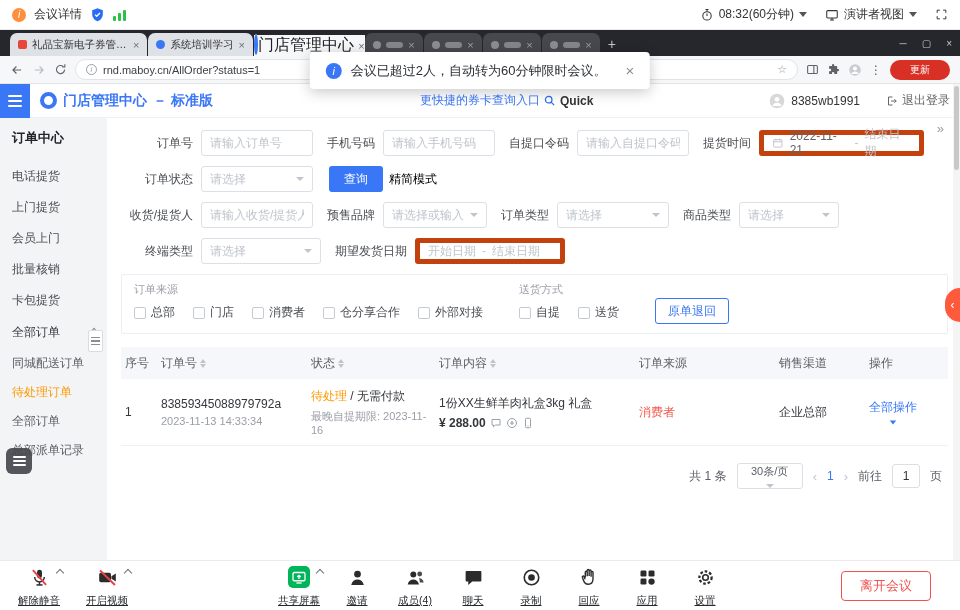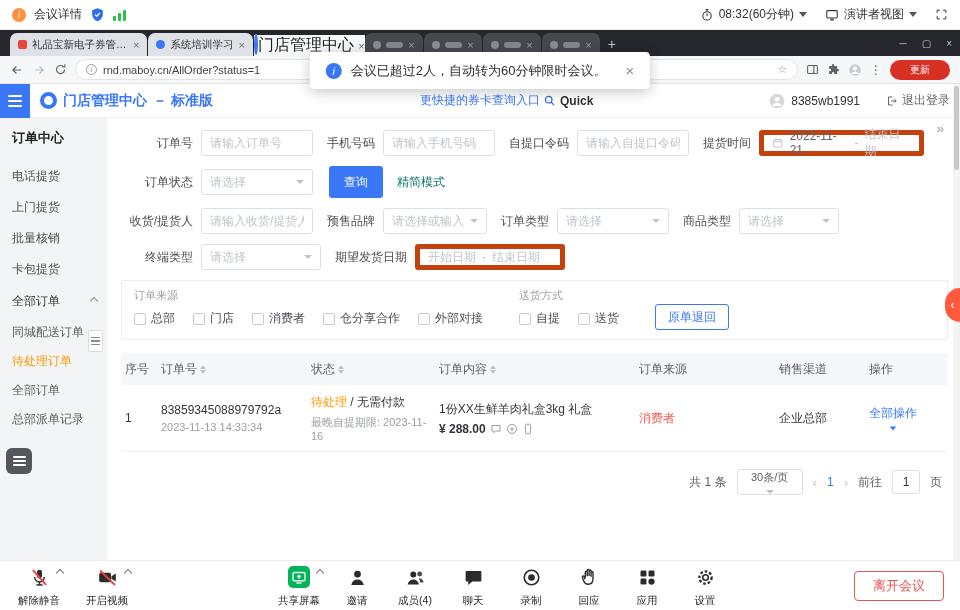--- a/index.html
+++ b/index.html
@@ -65,22 +65,22 @@
   .w72 { width:72px; text-align:right; flex:none; }
   .ml { margin-left:14px; }
   .ipt { width:112px; height:26px; border:1px solid #dcdfe6; border-radius:3px; padding:0 8px; font-size:12px; color:#333; outline:none; font-family:inherit; }
   .ipt::placeholder { color:#bfc4cc; }
   .sel { height:26px; border:1px solid #dcdfe6; border-radius:3px; display:flex; align-items:center; justify-content:space-between; padding:0 8px; background:#fff; font-size:12px; }
   .sel .ph { color:#bfc4cc; }
   .sel .val { color:#5a5e66; font-size:11px; }
   .sel .caret { width:0; height:0; border-left:4px solid transparent; border-right:4px solid transparent; border-top:4px solid #c0c4cc; }
   .datebox { height:26px; border:5px solid #c2410c; border-radius:3px; display:flex; align-items:center; gap:6px; padding:0 8px; font-size:12px; }
   .dval { color:#606266; } .dph,.dsep { color:#bfc4cc; }
-  .btn-primary { height:32px; background:#3a77f6; color:#fff; border:none; border-radius:3px; padding:0 15px; font-size:12px; margin-left:16px; font-family:inherit; }
-  .link { color:#0f766e; margin-left:14px; font-size:12px; text-decoration:none; }
+  .btn-primary { height:26px; background:#3a77f6; color:#fff; border:none; border-radius:3px; padding:0 15px; font-size:12px; margin-left:16px; font-family:inherit; }
+  .link { color:#000000; margin-left:6px; font-size:12px; text-decoration:none; }
 
   .fpanel { border:1px solid #ebeef5; border-radius:2px; padding:7px 12px 9px; display:flex; gap:36px; align-items:flex-start; margin-top:2px; }
   .ftitle { font-size:11px; color:#9a9ea6; margin-bottom:7px; }
   .fopts { display:flex; gap:18px; align-items:center; font-size:12px; color:#4a4d52; }
   .chk { display:flex; align-items:center; gap:5px; }
   .chk .box { width:12px; height:12px; border:1px solid #c6cad1; border-radius:2px; background:#fff; flex:none; }
   .btn-outline { height:26px; border:1px solid #3a77f6; color:#3a77f6; background:#fff; border-radius:3px; padding:0 12px; font-size:12px; margin-top:16px; font-family:inherit; }
 
   .tbl { margin-top:13px; }
   .tblh,.tblr { display:grid; grid-template-columns:36px 150px 128px 200px 140px 90px 76px; }
@@ -117,27 +117,27 @@
   
   .toast { position:absolute; left:50%; top:52px; transform:translateX(-50%); background:#fff; border-radius:4px; box-shadow:0 3px 14px rgba(0,0,0,.22); height:37px; display:flex; align-items:center; gap:9px; padding:0 16px; z-index:60; font-size:13px; color:#2b2e33; white-space:nowrap; }
   .toast-i { width:16px; height:16px; border-radius:50%; background:#3a77f6; color:#fff; font-size:11px; font-style:italic; display:flex; align-items:center; justify-content:center; flex:none; }
   .toast-x { color:#8a8d92; font-size:15px; margin-left:10px; }
 
   
   .m-bottom { position:absolute; left:0; right:0; bottom:0; height:50px; background:#fff; border-top:1px solid #ebebeb; z-index:40; }
   .left-ctls { position:absolute; left:14px; top:5px; display:flex; gap:18px; }
   .center-ctls { position:absolute; left:50%; transform:translateX(-50%); margin-left:22px; top:5px; display:flex; gap:8px; }
   .mctl { display:flex; flex-direction:column; align-items:center; width:50px; position:relative; }
-  .mctl .lbl { font-size:10.5px; color:#26282c; margin-top:6px; white-space:nowrap; }
+  .mctl .lbl { font-size:10.5px; color:#26282c; margin-top:6px; white-space:nowrap;text-decoration:underline; }
   .exp { position:absolute; top:4px; right:1px; width:6px; height:6px; border-left:1.5px solid #6f7277; border-top:1.5px solid #6f7277; transform:rotate(45deg); }
   .ic { width:21px; height:21px; }
   .icwrap { height:22px; display:flex; align-items:center; }
   .share-ic { width:22px; height:22px; background:#00b45a; border-radius:5px; display:flex; align-items:center; justify-content:center; }
   .share-ic svg { width:18px; height:18px; }
-  .leave-btn { position:absolute; right:16px; top:10px; height:30px; border:1px solid #ef5350; color:#ef5350; background:#fff; border-radius:4px; padding:0 18px; font-size:13px; font-family:inherit; }
+  .leave-btn { position:absolute; right:29px; top:10px; height:30px; border:1px solid #ef5350; color:#ef5350; background:#fff; border-radius:4px; padding:0 18px; font-size:13px; font-family:inherit; }
 </style>
 </head>
 <body>
 
 <div class="stage">
 
   <header class="m-top">
     <div class="mt-left">
       <span class="info-dot">i</span>
       <span>会议详情</span>
@@ -301,20 +301,21 @@
               <path d="M10 12h10M17 8.5l3.5 3.5-3.5 3.5" stroke="#666" stroke-width="2" fill="none"></path>
             </svg>
           <span>退出登录</span>
         </span>
       </div>
 
       <nav class="sidebar">
         <div class="sb-section">订单中心</div>
         <div class="sb-item">电话提货</div>
         <div class="sb-item">上门提货</div>
+        <div class="sb-item">会员上门</div>
         <div class="sb-item">批量核销</div>
         <div class="sb-item">卡包提货</div>
         <div class="sb-group">
           <span>全部订单</span>
           <i class="caret-u"></i>
         </div>
         <div class="sb-sub">同城配送订单</div>
         <div class="sb-sub active">待处理订单</div>
         <div class="sb-sub">全部订单</div>
         <div class="sb-sub">总部派单记录</div>

